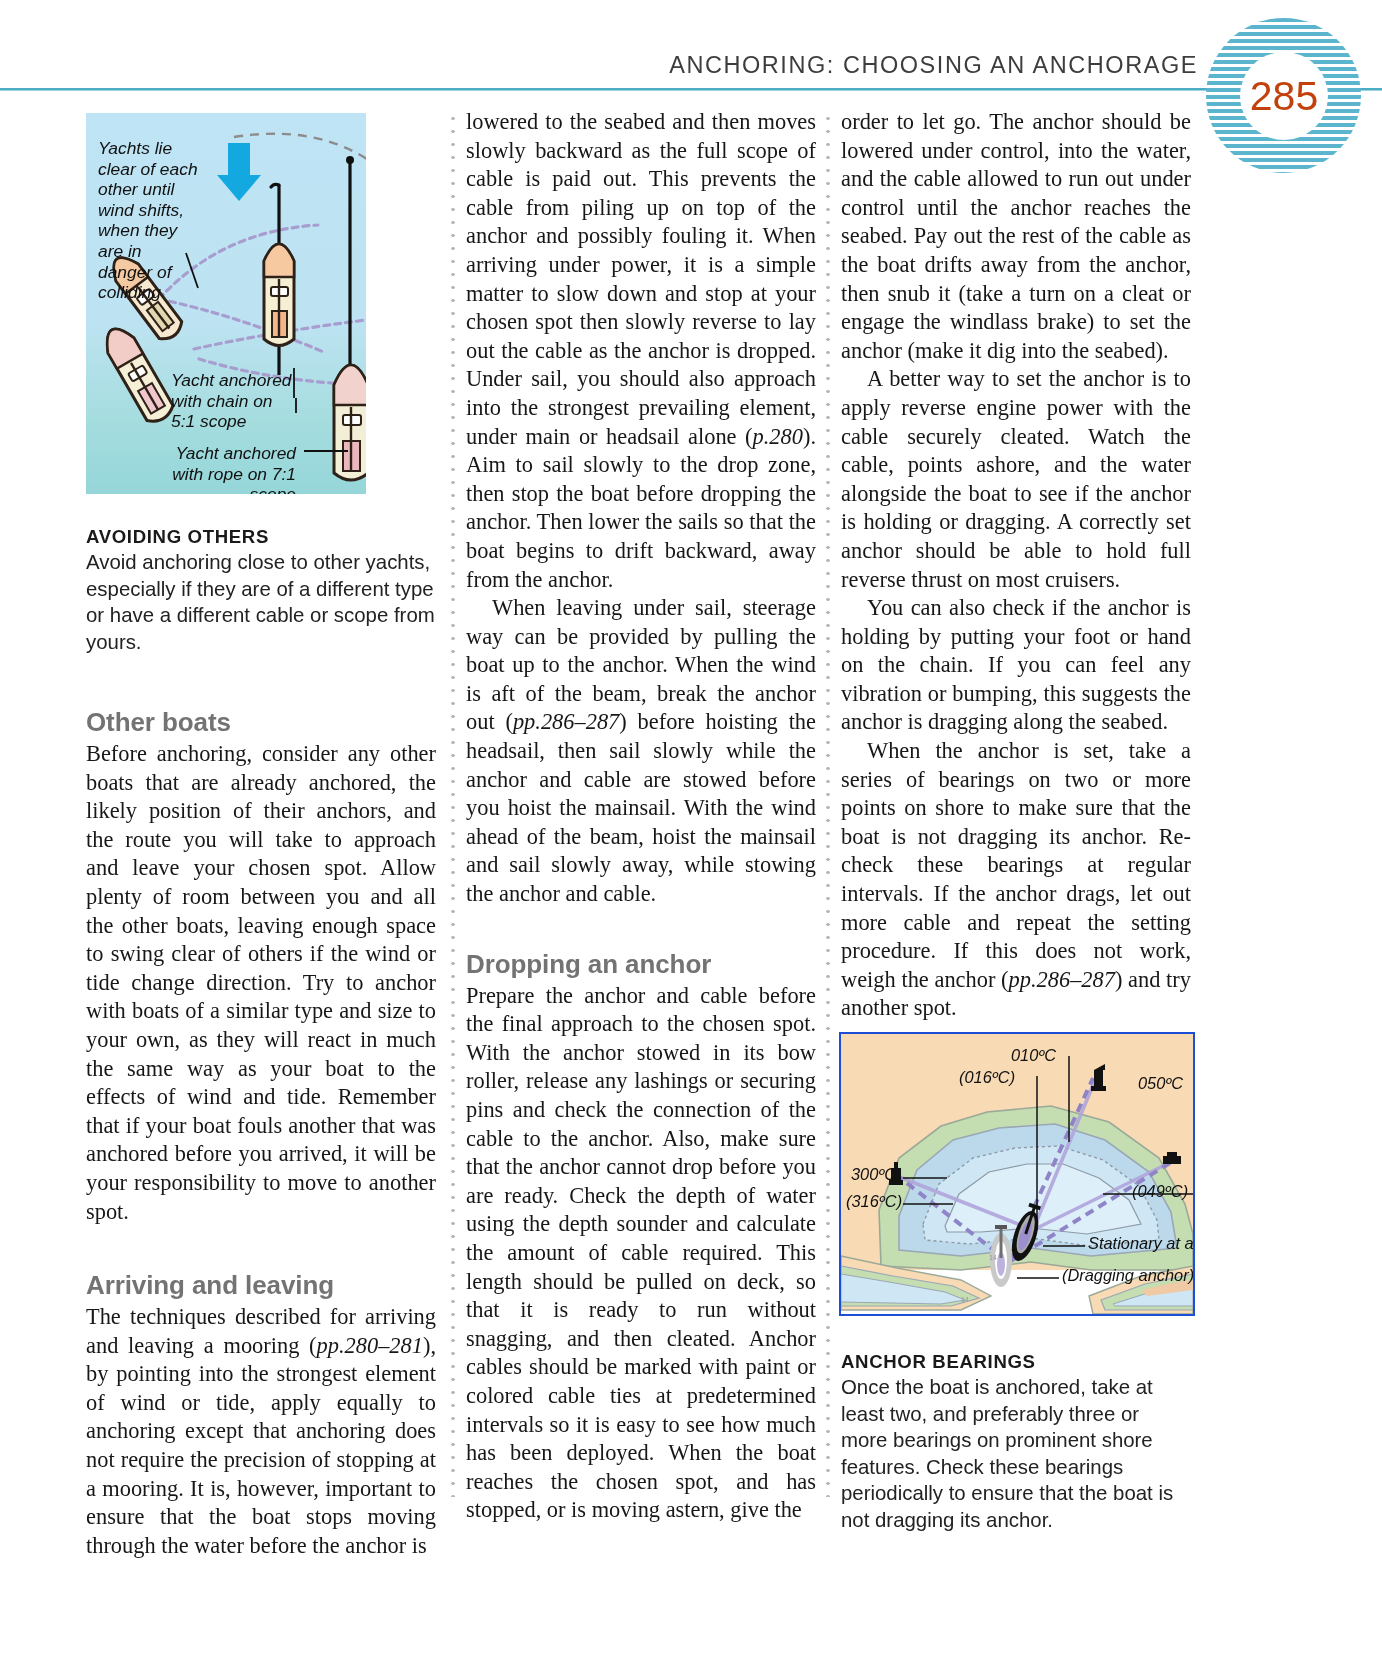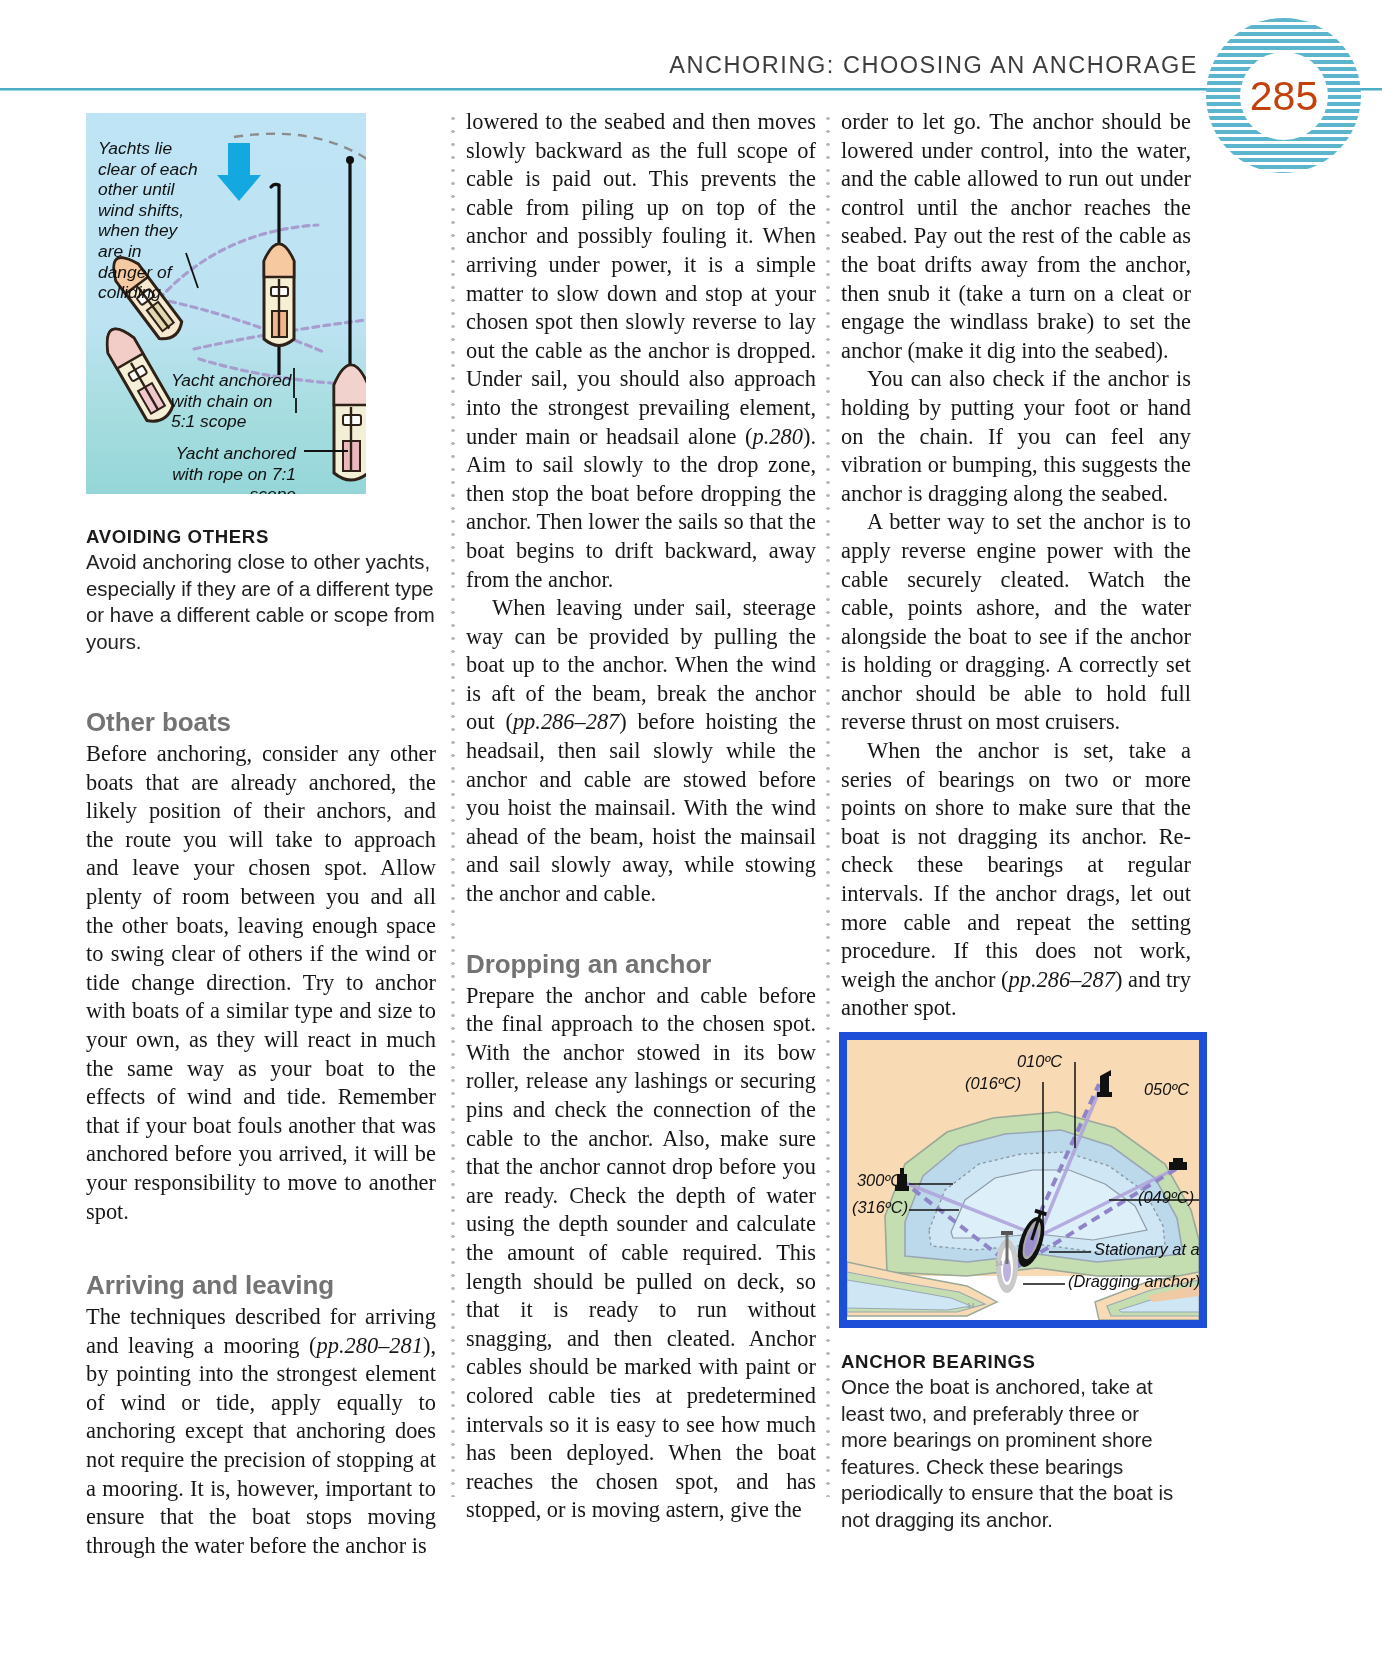--- a/index.html
+++ b/index.html
@@ -105,21 +105,21 @@
     font-style:italic;font-size:17.4px;line-height:20.6px;color:#111;
   }
   .f1-note1{left:12px;top:25px;width:100px;}
   .f1-note2{left:285px;top:156px;width:62px;text-align:left;}
   .f1-note3{left:85px;top:257px;width:122px;text-align:left;line-height:21px;}
   .f1-note4{left:65px;top:330px;width:145px;text-align:right;line-height:21px;}
 
   
   .fig2{
     position:absolute;left:839px;top:1032px;width:352px;height:280px;
-    border:8px solid #1d4ed8;
+    border:2px solid #1d4ed8;
     background:#f7d9b4;
     overflow:hidden;
   }
   .fig2 .lab{
     position:absolute;
     font-family:"Liberation Sans",sans-serif;
     font-style:italic;font-size:16.4px;color:#111;white-space:nowrap;
   }
 </style>
 </head>
@@ -238,22 +238,22 @@
     <p class="body"><span>lowered to the seabed and then moves slowly backward as the full scope of cable is paid out. This prevents the cable from piling up on top of the anchor and possibly fouling it. When arriving under power, it is a simple matter to slow down and stop at your chosen spot then slowly reverse to lay out the cable as the anchor is dropped. Under sail, you should also approach into the strongest prevailing element, under main or headsail alone (</span><em>p.280</em><span>). Aim to sail slowly to the drop zone, then stop the boat before dropping the anchor. Then lower the sails so that the boat begins to drift backward, away from the anchor.</span></p>
     <p class="body indent"><span>When leaving under sail, steerage way can be provided by pulling the boat up to the anchor. When the wind is aft of the beam, break the anchor out (</span><em>pp.286–287</em><span>) before hoisting the headsail, then sail slowly while the anchor and cable are stowed before you hoist the mainsail. With the wind ahead of the beam, hoist the mainsail and sail slowly away, while stowing the anchor and cable.</span></p>
 
     <div style="height:40px;"></div>
     <h2 class="sec">Dropping an anchor</h2>
     <p class="body">Prepare the anchor and cable before the final approach to the chosen spot. With the anchor stowed in its bow roller, release any lashings or securing pins and check the connection of the cable to the anchor. Also, make sure that the anchor cannot drop before you are ready. Check the depth of water using the depth sounder and calculate the amount of cable required. This length should be pulled on deck, so that it is ready to run without snagging, and then cleated. Anchor cables should be marked with paint or colored cable ties at predetermined intervals so it is easy to see how much has been deployed. When the boat reaches the chosen spot, and has stopped, or is moving astern, give the</p>
   </div>
 
   <div class="col col3">
     <p class="body">order to let go. The anchor should be lowered under control, into the water, and the cable allowed to run out under control until the anchor reaches the seabed. Pay out the rest of the cable as the boat drifts away from the anchor, then snub it (take a turn on a cleat or engage the windlass brake) to set the anchor (make it dig into the seabed).</p>
+    <p class="body indent">A better way to set the anchor is to apply reverse engine power with the cable securely cleated. Watch the cable, points ashore, and the water alongside the boat to see if the anchor is holding or dragging. A correctly set anchor should be able to hold full reverse thrust on most cruisers.</p>
     <p class="body indent">You can also check if the anchor is holding by putting your foot or hand on the chain. If you can feel any vibration or bumping, this suggests the anchor is dragging along the seabed.</p>
-    <p class="body indent">A better way to set the anchor is to apply reverse engine power with the cable securely cleated. Watch the cable, points ashore, and the water alongside the boat to see if the anchor is holding or dragging. A correctly set anchor should be able to hold full reverse thrust on most cruisers.</p>
     <p class="body indent"><span>When the anchor is set, take a series of bearings on two or more points on shore to make sure that the boat is not dragging its anchor. Re-check these bearings at regular intervals. If the anchor drags, let out more cable and repeat the setting procedure. If this does not work, weigh the anchor (</span><em>pp.286–287</em><span>) and try another spot.</span></p>
   </div>
 
   <div class="fig2">
     <svg width="352" height="280" viewBox="0 0 352 280">
       <rect x="0" y="0" width="352" height="280" fill="#f8dab5"></rect>
 
       <path d="M0,236 L352,236 L352,280 L0,280 Z" fill="#ffffff"></path>
 
       <path d="M38,176 L58,124 L100,92 L146,78 L210,72 L268,88 L318,124 L344,170 L352,200 L352,236

